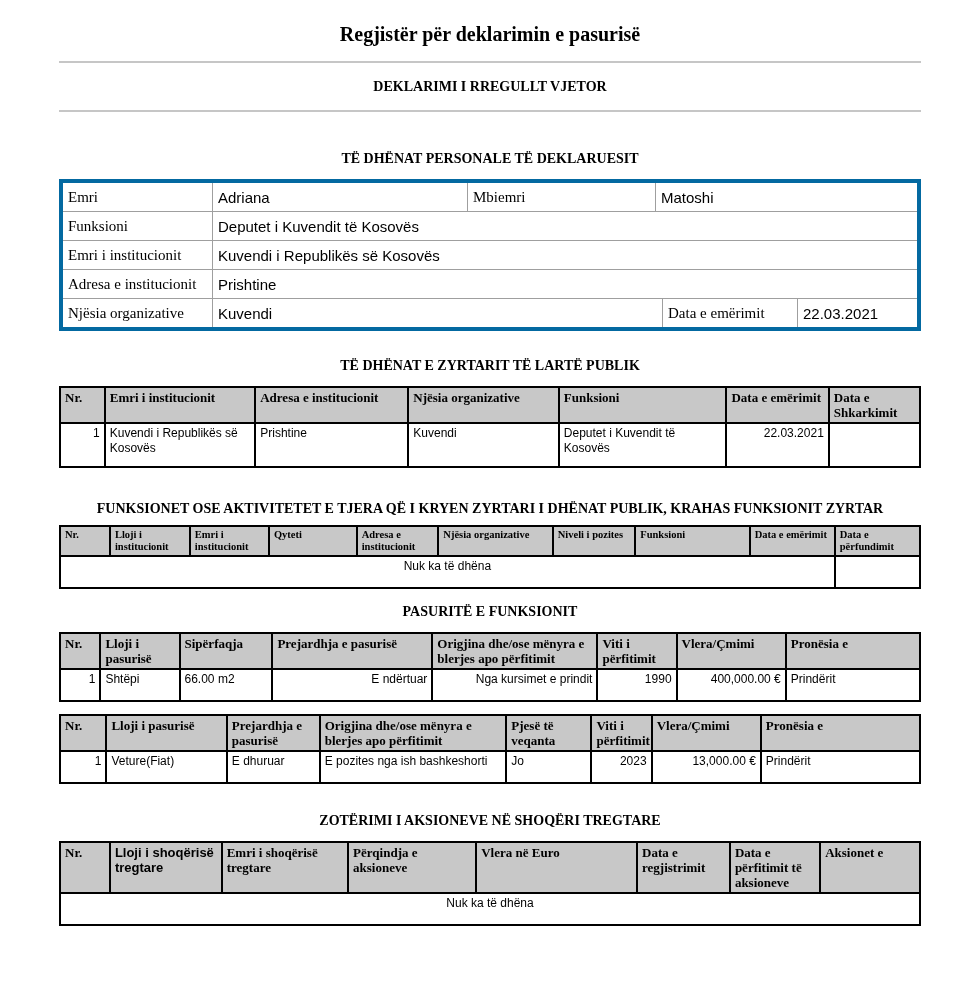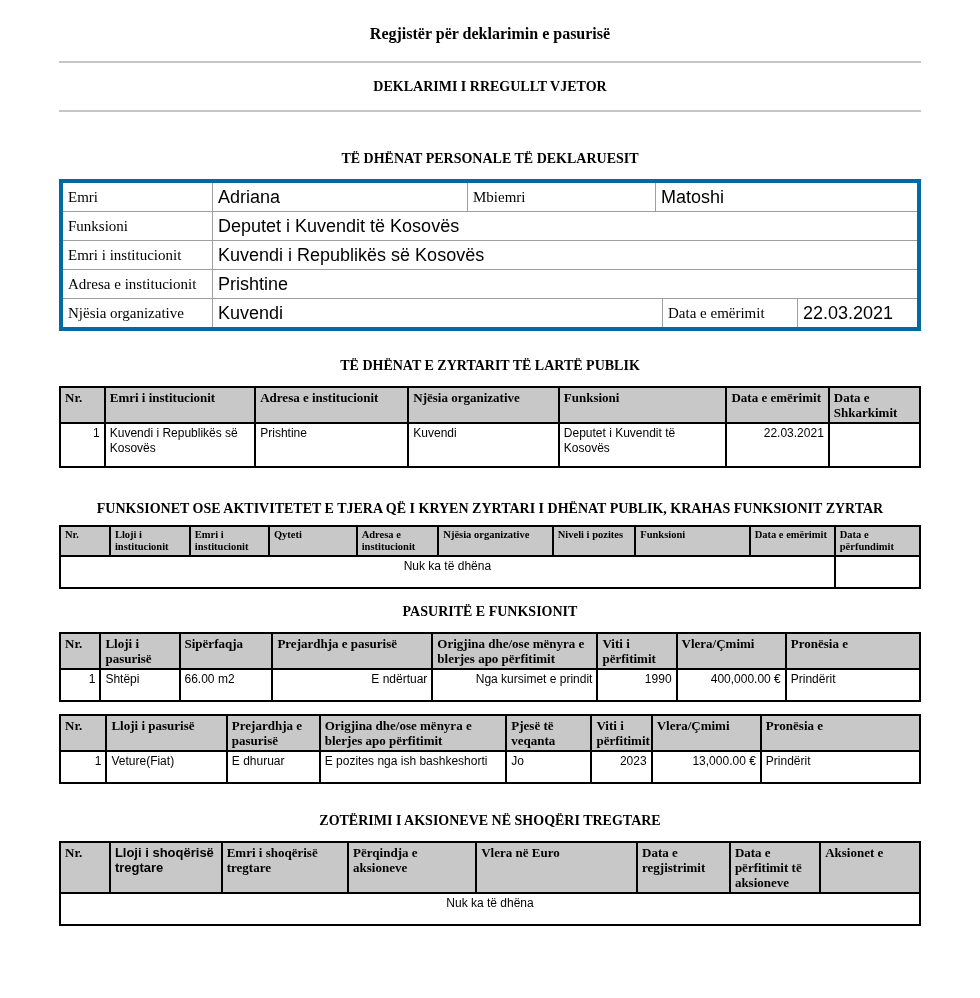--- a/index.html
+++ b/index.html
@@ -11,21 +11,21 @@
   body {
     font-family: "Liberation Serif", "DejaVu Serif", serif;
     color: #000000;
   }
   .doc {
     width: 862px;
     margin: 0 auto;
     padding-top: 22px;
   }
   .page-title {
-    font-size: 16px;
+    font-size: 20px;
     font-weight: bold;
     text-align: center;
     margin: 0;
     line-height: 24px;
   }
   .rule {
     border: none;
     border-top: 2px solid #c6c6c6;
     margin: 15px 0 0 0;
   }
@@ -59,21 +59,21 @@
   .pcell {
     border-right: 1px solid #9f9f9f;
     padding: 3px 5px 2px 5px;
     box-sizing: border-box;
     display: flex;
     align-items: center;
   }
   .pcell:last-child { border-right: none; }
   .pcell.grow { flex: 1; }
   .plabel { font-family: "Liberation Serif", "DejaVu Serif", serif; }
-  .pvalue { font-family: "Liberation Sans", "DejaVu Sans", sans-serif; font-size: 18px; }
+  .pvalue { font-family: "Liberation Sans", "DejaVu Sans", sans-serif; font-size: 15px; }
   
   table.grid {
     width: 100%;
     border-collapse: collapse;
     border: 2px solid #000000;
     table-layout: fixed;
   }
   table.grid th {
     background: #c8c8c8;
     border: 2px solid #000000;

